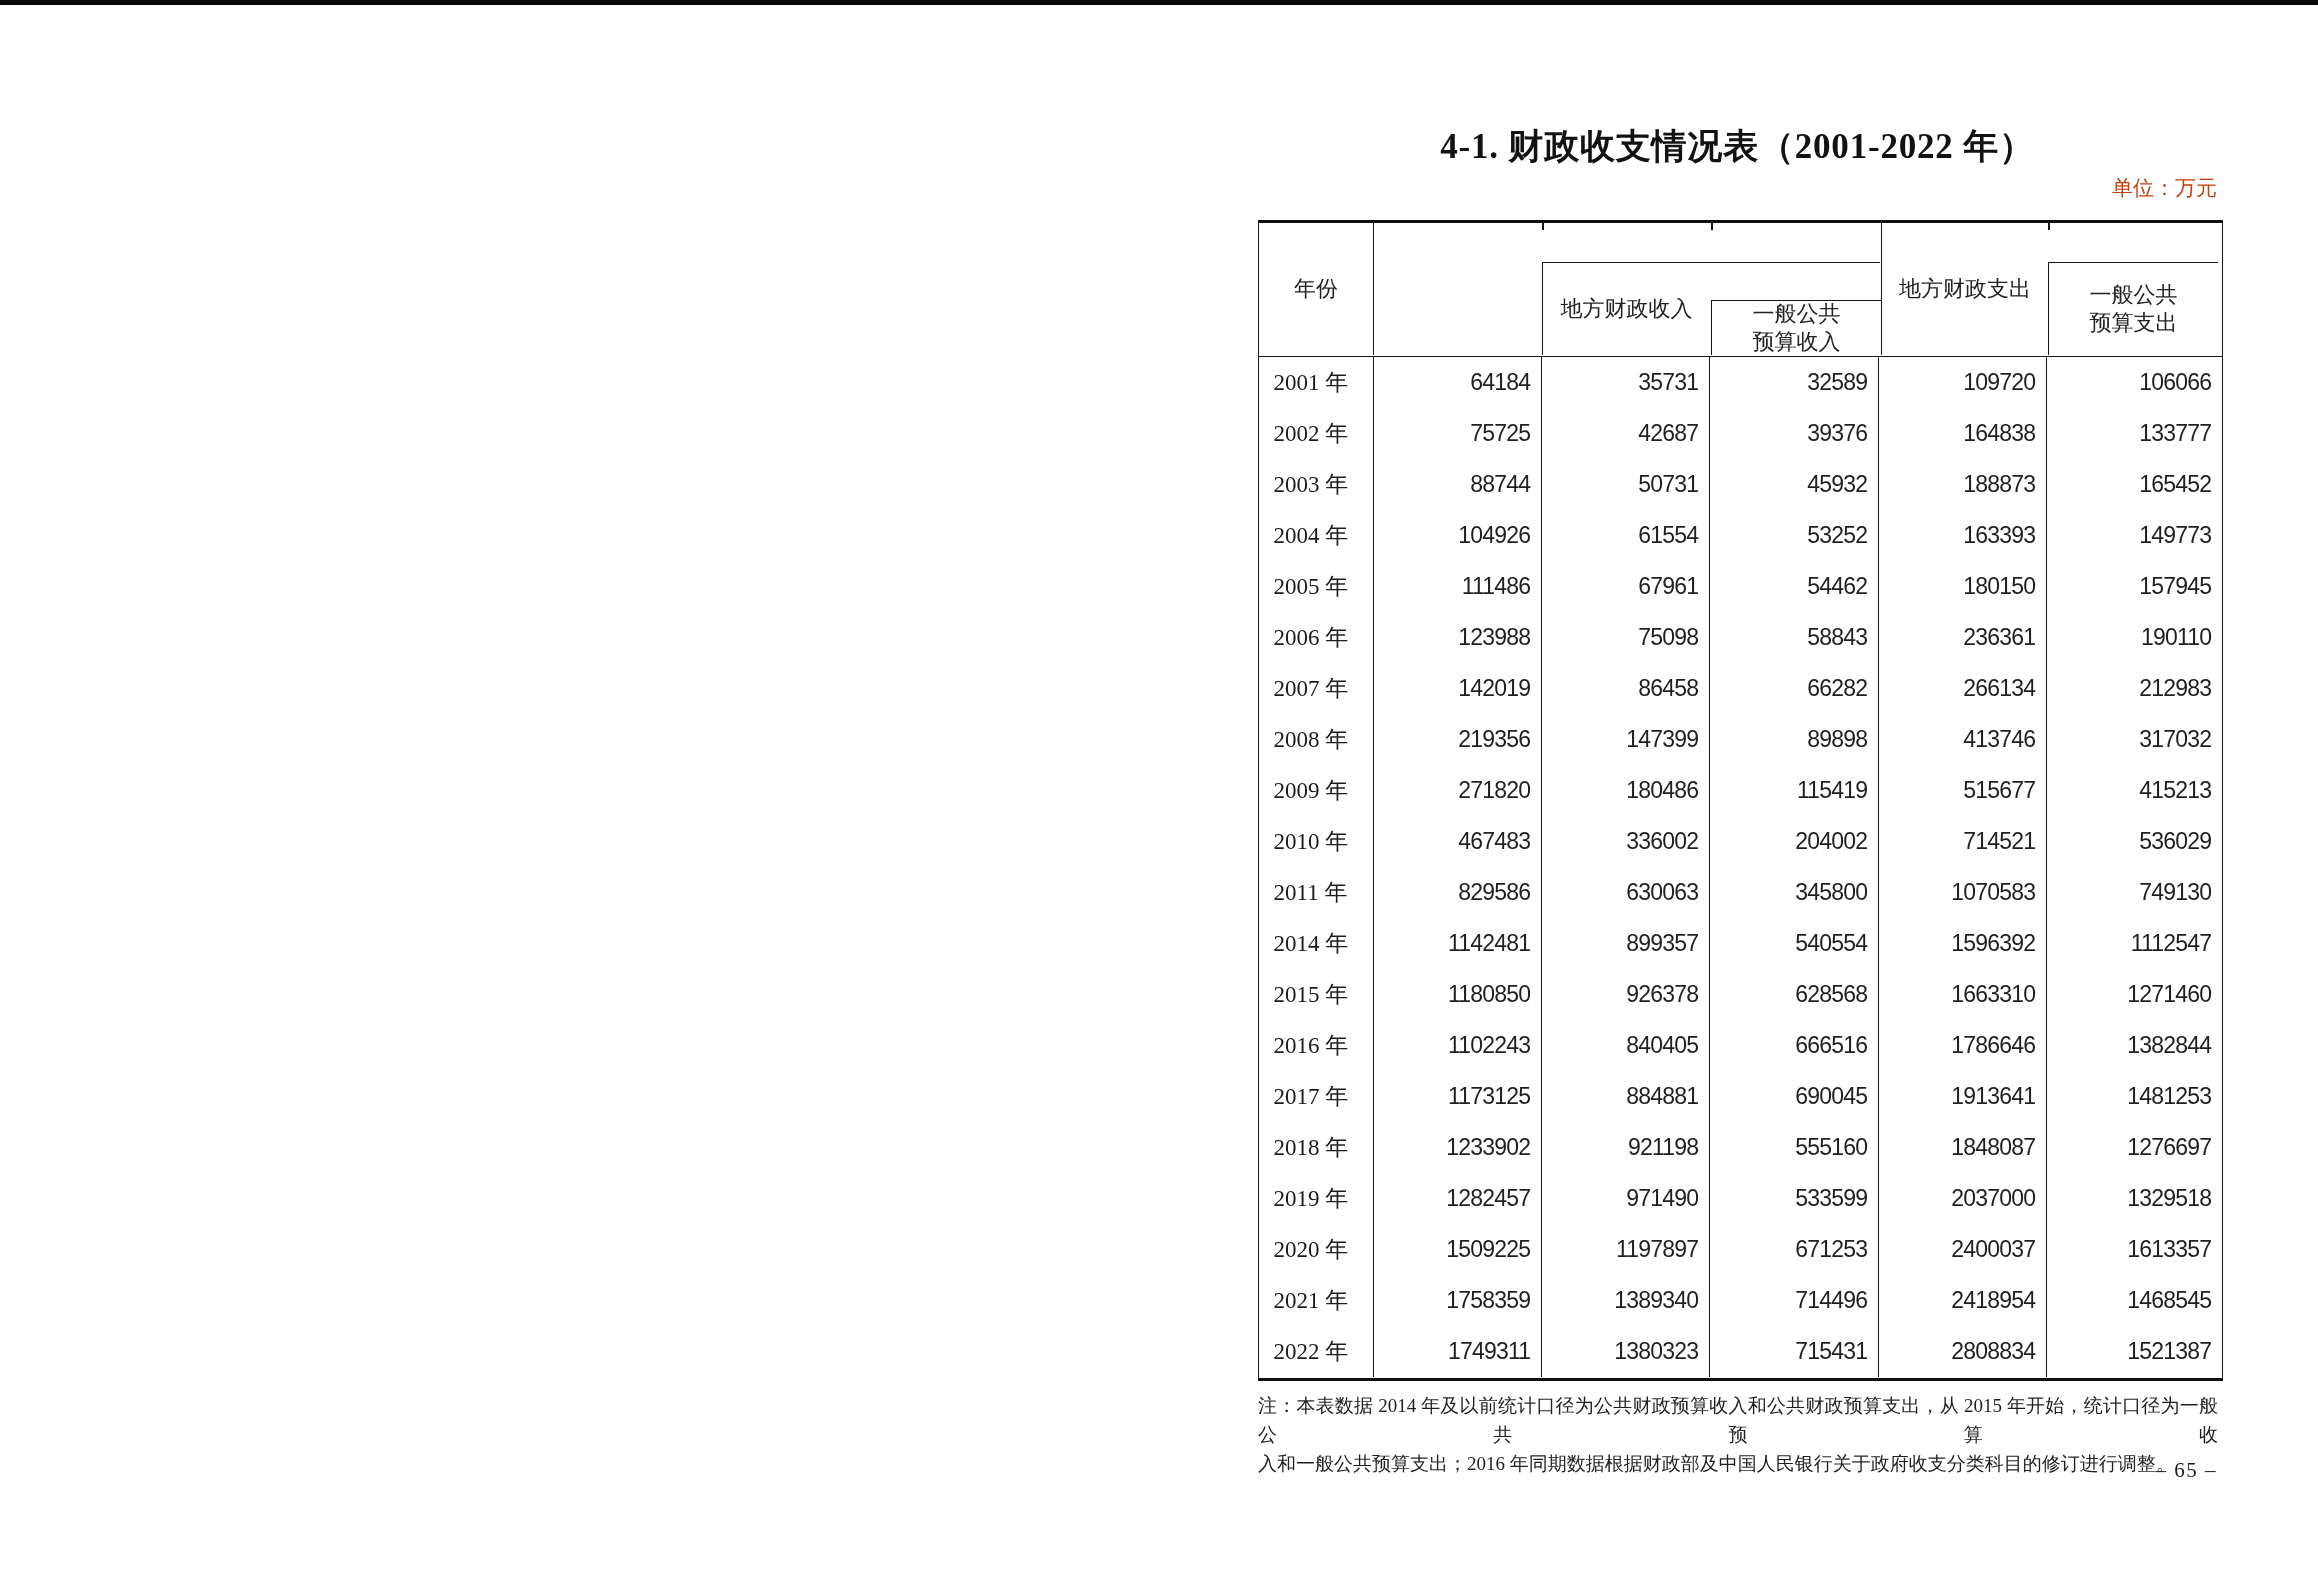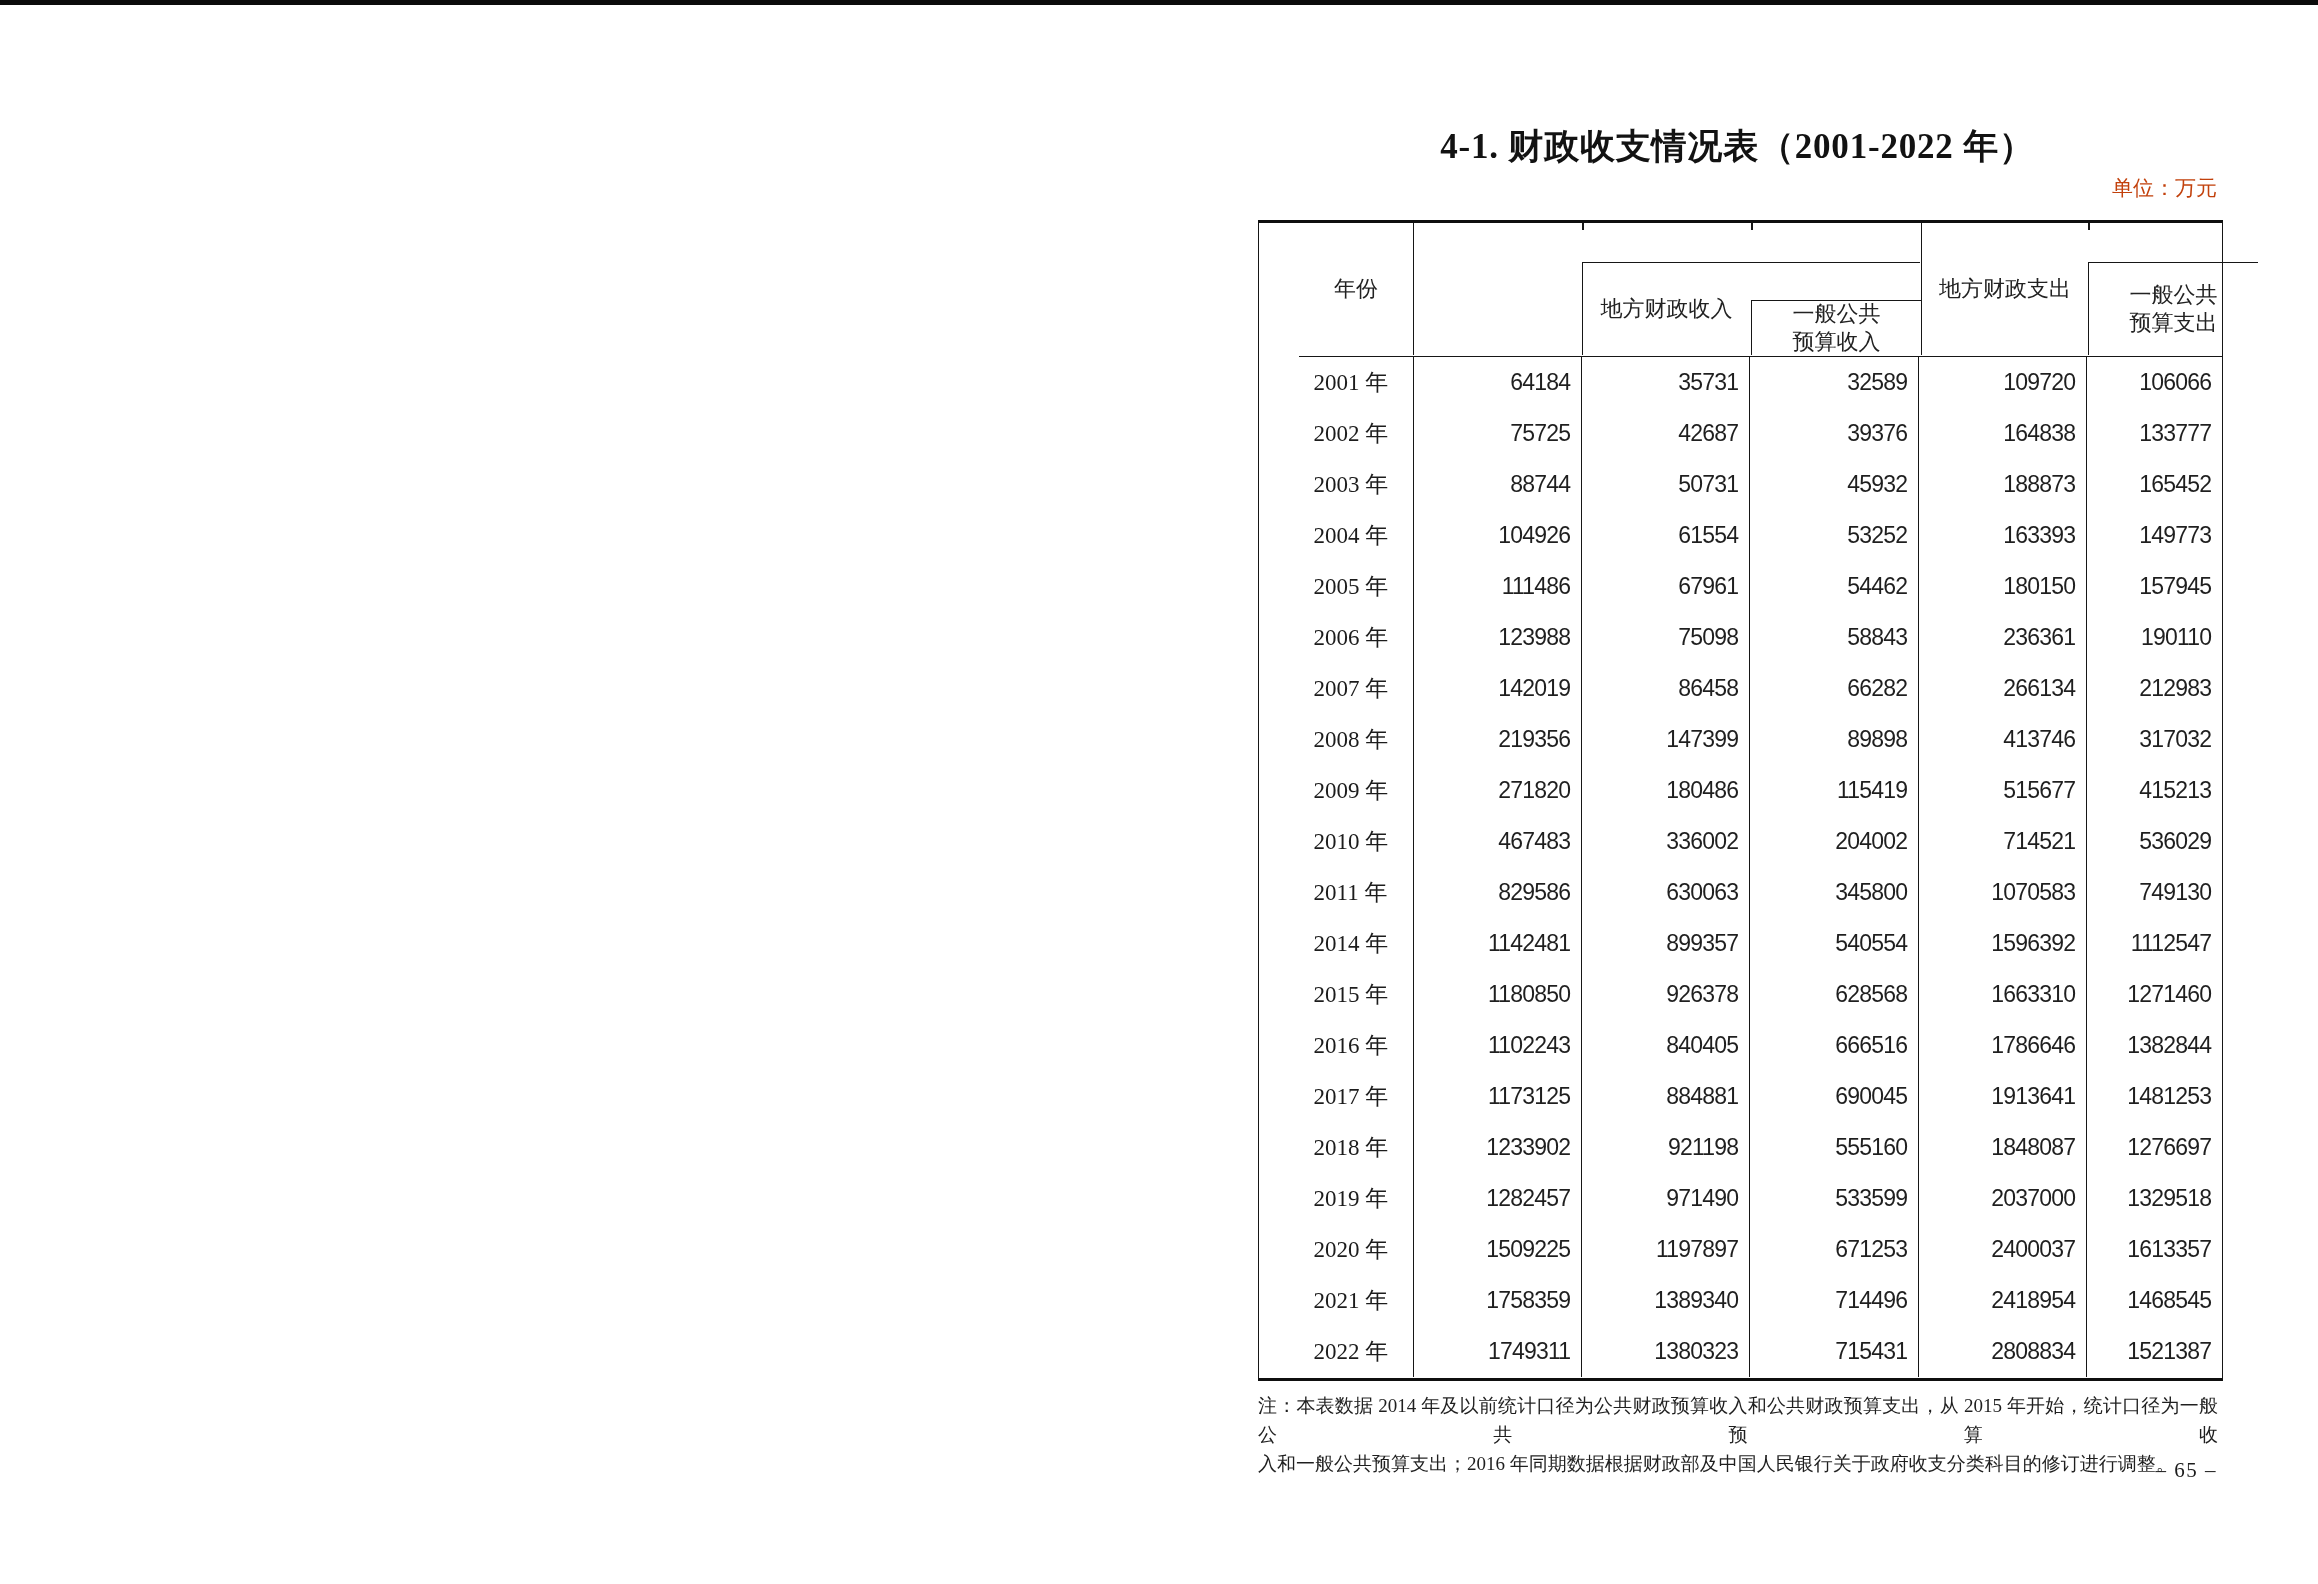--- a/index.html
+++ b/index.html
@@ -8,21 +8,21 @@
   .page{position:relative;width:2319px;height:1584px;background:#ffffff;}
   .top-bar{position:absolute;top:0;left:0;width:2319px;height:4.6px;background:#0b0b0b;}
 
   .title{position:absolute;left:1258px;top:123px;width:959px;text-align:center;
          font-size:35px;font-weight:bold;letter-spacing:0.8px;color:#121212;}
   .unit{position:absolute;left:1258px;top:174px;width:959px;text-align:right;
         font-size:21px;color:#c2410c;}
 
   .ftable{position:absolute;left:1258px;top:220px;width:965px;height:1161px;
           box-sizing:border-box;border:1.5px solid #161616;
-          border-top:3.8px solid #0f0f0f;border-bottom:3.8px solid #0f0f0f;padding-left:40px;}
+          border-top:3.8px solid #0f0f0f;border-bottom:3.8px solid #0f0f0f;}
 
   
   .thead{position:relative;height:134px;box-sizing:border-box;
          border-bottom:1.5px solid #161616;font-size:22px;color:#222;}
   .hcell,.hbox{position:absolute;box-sizing:border-box;display:flex;
                align-items:center;justify-content:center;text-align:center;
                white-space:pre-line;line-height:28px;}
   .h-year{left:0;top:0;width:115px;height:132px;border-right:1.5px solid #161616;}
   .h-total{left:115px;top:0;width:168px;height:132px;}
   .hbox-localrev{left:283px;top:39px;width:338px;height:93px;

